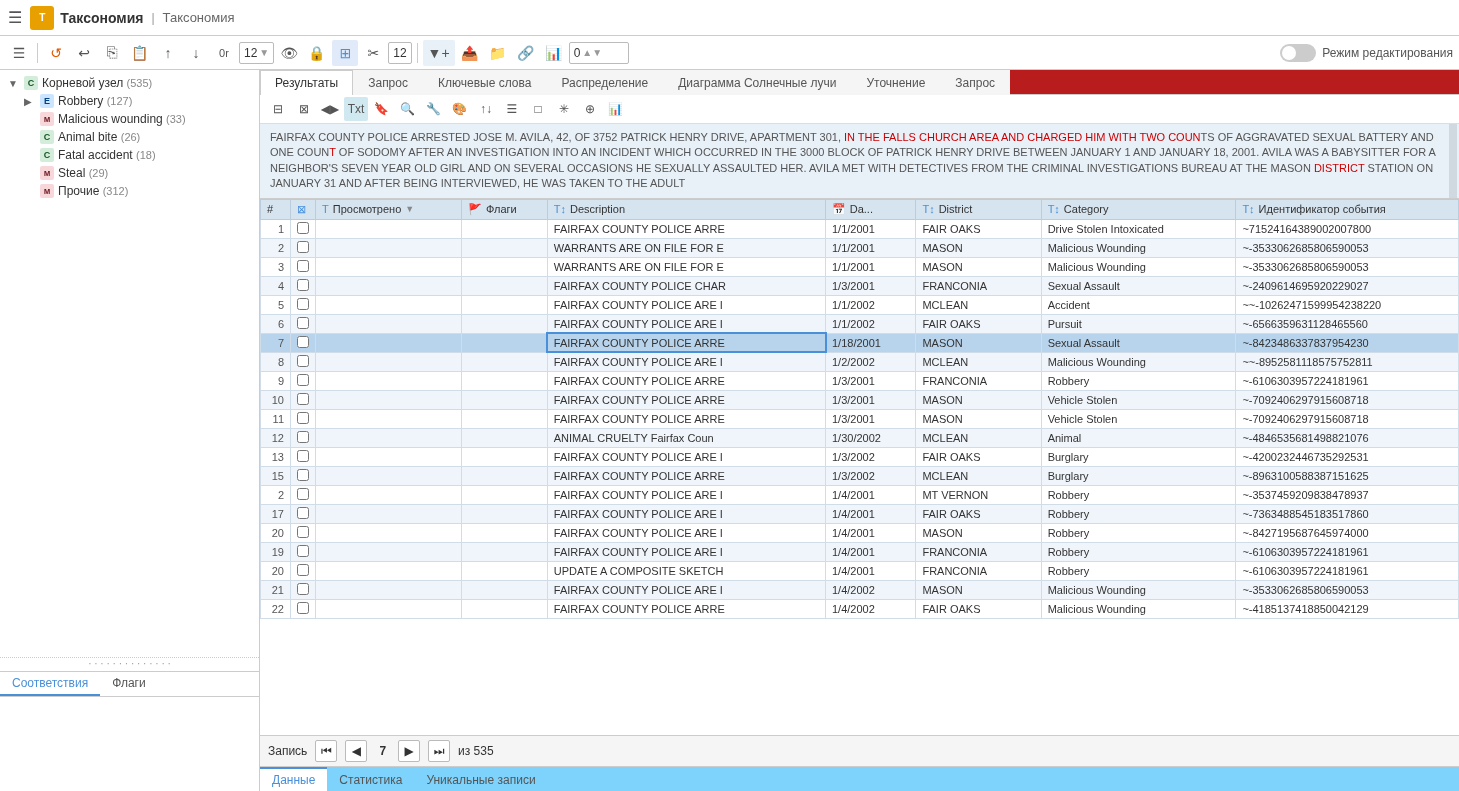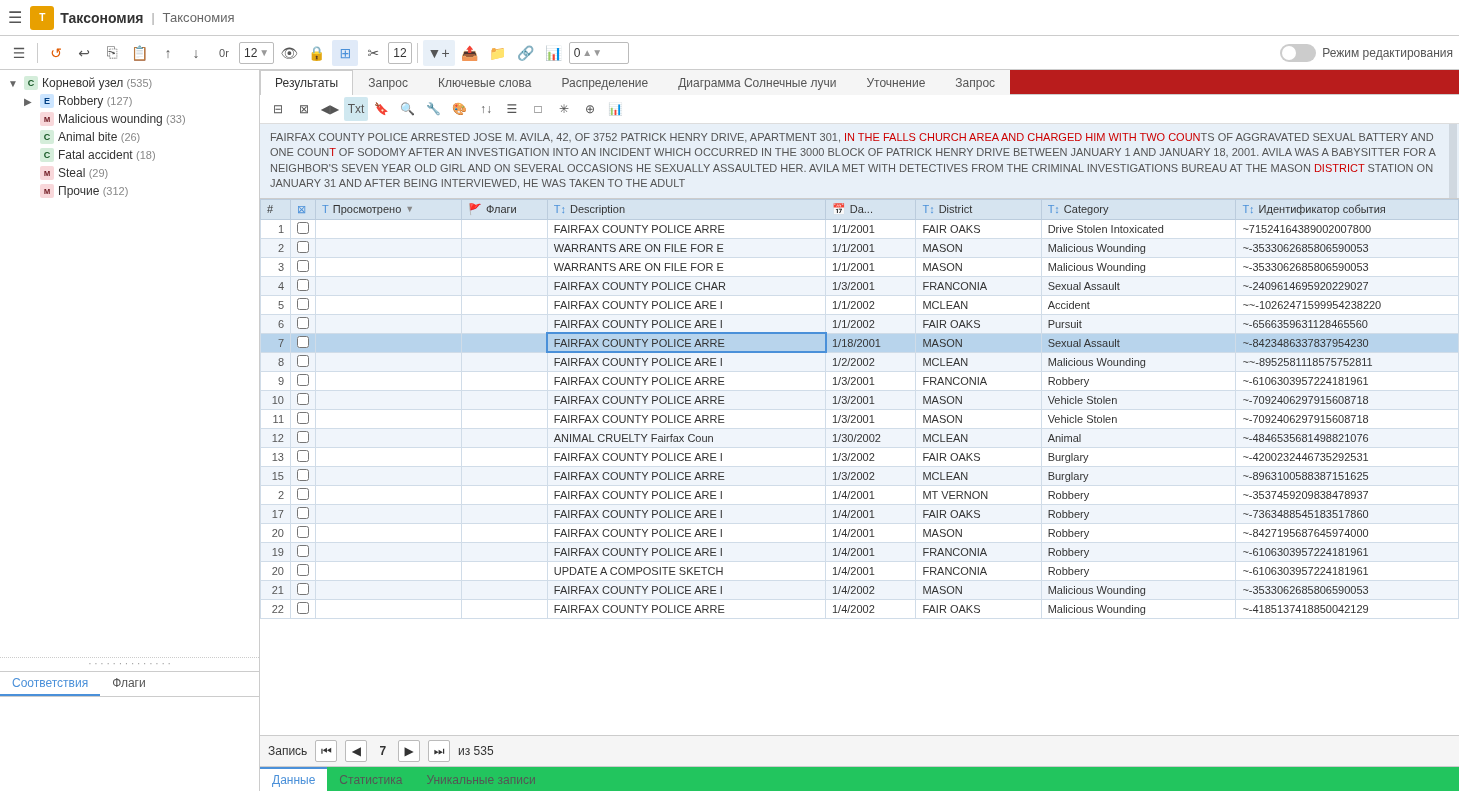--- a/index.html
+++ b/index.html
@@ -162,21 +162,21 @@
       border-top: 1px solid #ccc; background: #f5f5f5; font-size: 12px;
     }
     .pager-btn {
       width: 22px; height: 22px; display: flex; align-items: center; justify-content: center;
       border: 1px solid #bbb; background: #fff; cursor: pointer; border-radius: 2px;
     }
     .pager-num { font-weight: bold; color: #333; padding: 0 4px; }
 
     
     .bottom-tabs {
-      display: flex; border-top: 1px solid #ccc; background: #22c55e;
+      display: flex; border-top: 1px solid #ccc; background: #7dd3fc;
     }
     .bottom-tab {
       padding: 4px 12px; cursor: pointer; font-size: 12px; color: #555;
       border-top: 2px solid transparent;
     }
     .bottom-tab.active { border-top-color: #4a90d9; color: #4a90d9; background: #fff; }
 
     
     ::-webkit-scrollbar { width: 8px; height: 8px; }
     ::-webkit-scrollbar-track { background: #f0f0f0; }

